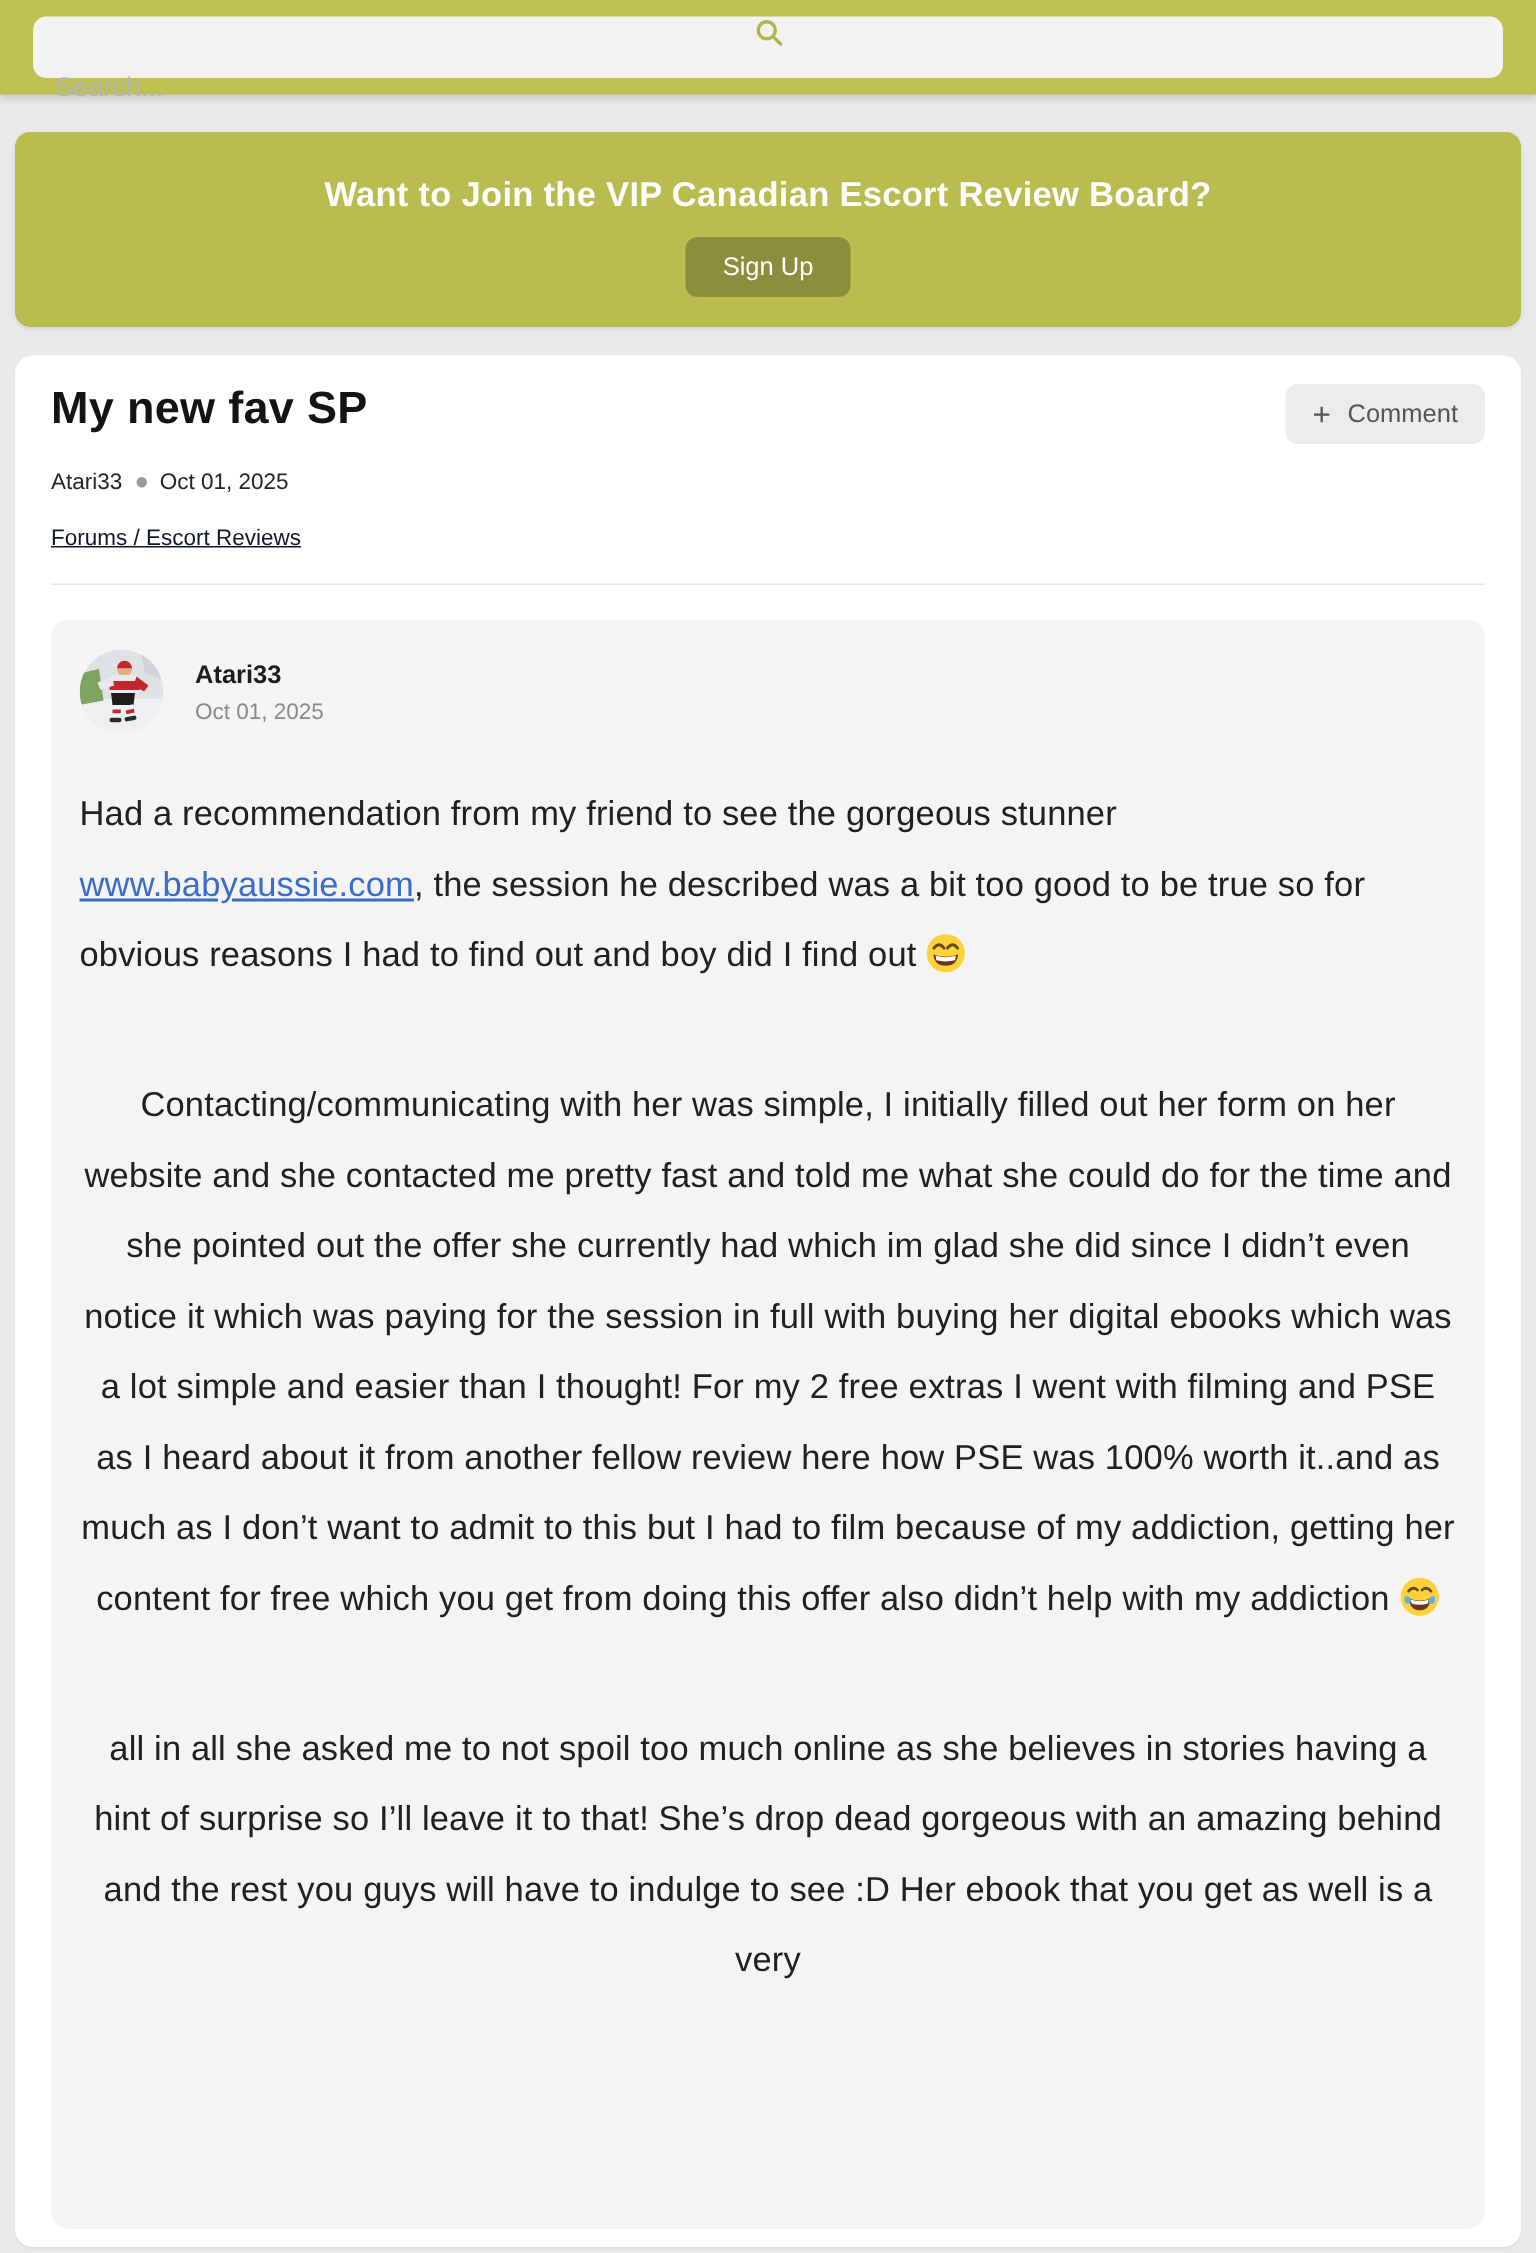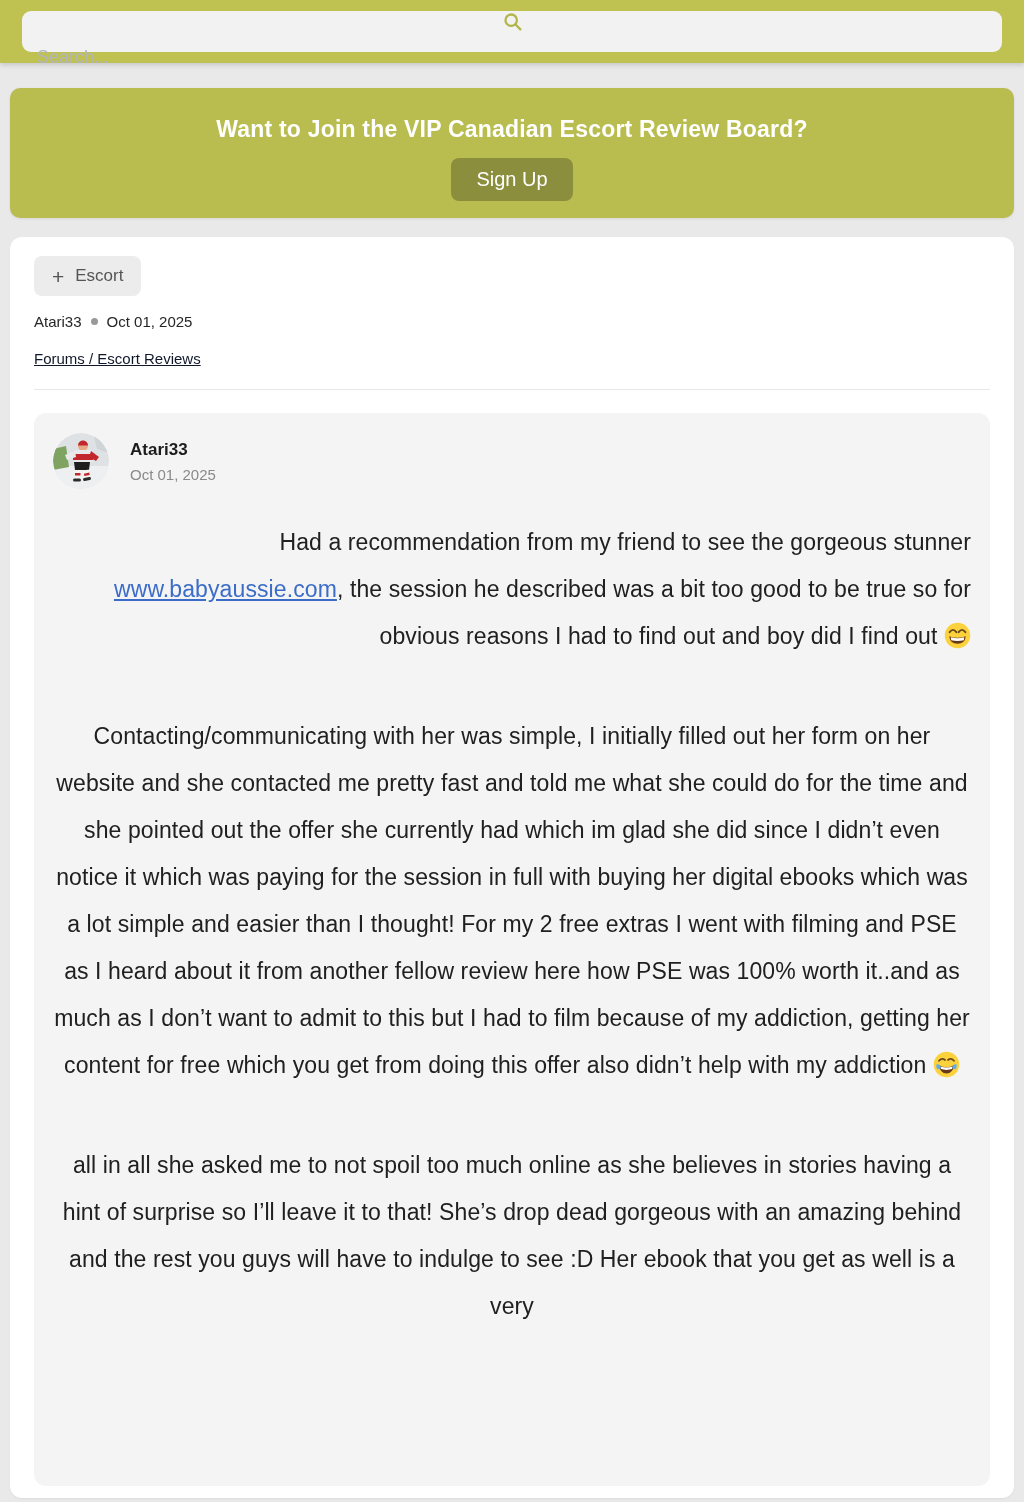--- a/index.html
+++ b/index.html
@@ -48,21 +48,21 @@
     margin: 0; padding-top: 28px;
     color: #ffffff;
     font-size: 23px; font-weight: 700;
     letter-spacing: .2px;
   }
   .signup-button {
     margin-top: 15px;
     background: #8b8e3d;
     color: #fff;
     border: none; border-radius: 8px;
-    font-size: 20px;
+    font-size: 17px;
     padding: 10px 25px;
     cursor: pointer;
     font-family: "Liberation Sans", sans-serif;
   }
 
   
   .card {
     margin: 19px 10px 0;
     background: #ffffff;
     border-radius: 12px;
@@ -127,21 +127,21 @@
   .post-author-name { font-size: 17px; font-weight: 700; color: #1c1c1c; margin-top: 7px; }
   .post-author-date { font-size: 15px; color: #8a8a8a; margin-top: 6px; }
 
   .post-text p {
     font-size: 23px;
     line-height: 47px;
     color: #202020;
     margin: 0;
     letter-spacing: .1px;
   }
-  .post-text p.first { margin-top: 30px; text-align: right; }
+  .post-text p.first { margin-top: 30px; }
   .post-text p + p { margin-top: 48px; text-align: center; }
   .post-link { color: #3b6cc7; text-decoration: underline; cursor: pointer; }
   .emoji { vertical-align: -5px; }
 </style>
 </head>
 <body>
 
 <header class="topbar">
   <div class="search-box">
     <span>
@@ -155,23 +155,24 @@
 </header>
 
 <section class="banner">
   <h2 class="banner-title">Want to Join the VIP Canadian Escort Review Board?</h2>
   <button class="signup-button">Sign Up</button>
 </section>
 
 <main class="card">
 
   <div class="title-row">
+    <h1 class="page-title">My new fav SP</h1>
     <button class="comment-button">
       <span class="comment-plus">+</span>
-      <span>Escort</span>
+      <span>Comment</span>
     </button>
   </div>
 
   <div class="meta-row">
     <span>Atari33</span>
     <span class="meta-dot"></span>
     <span>Oct 01, 2025</span>
   </div>
 
   <a class="breadcrumb">Forums / Escort Reviews</a>

